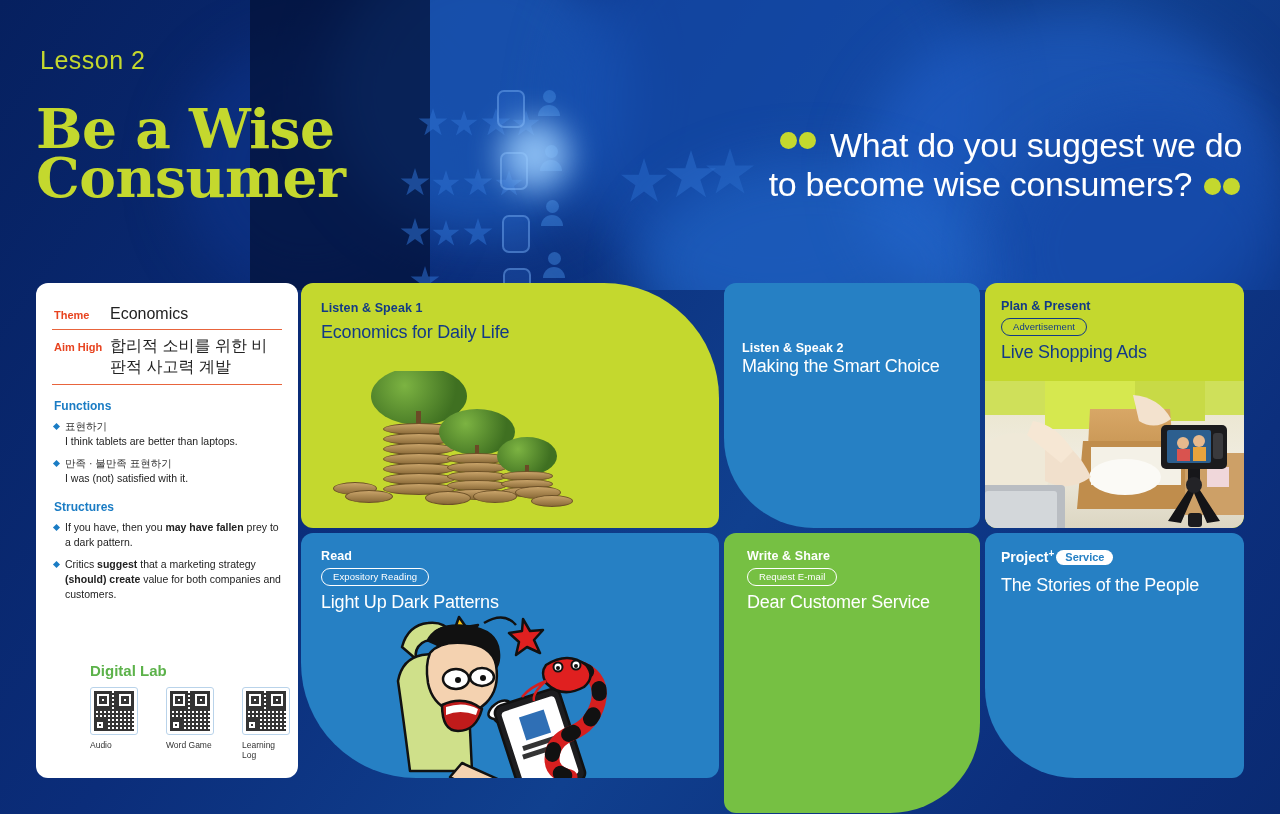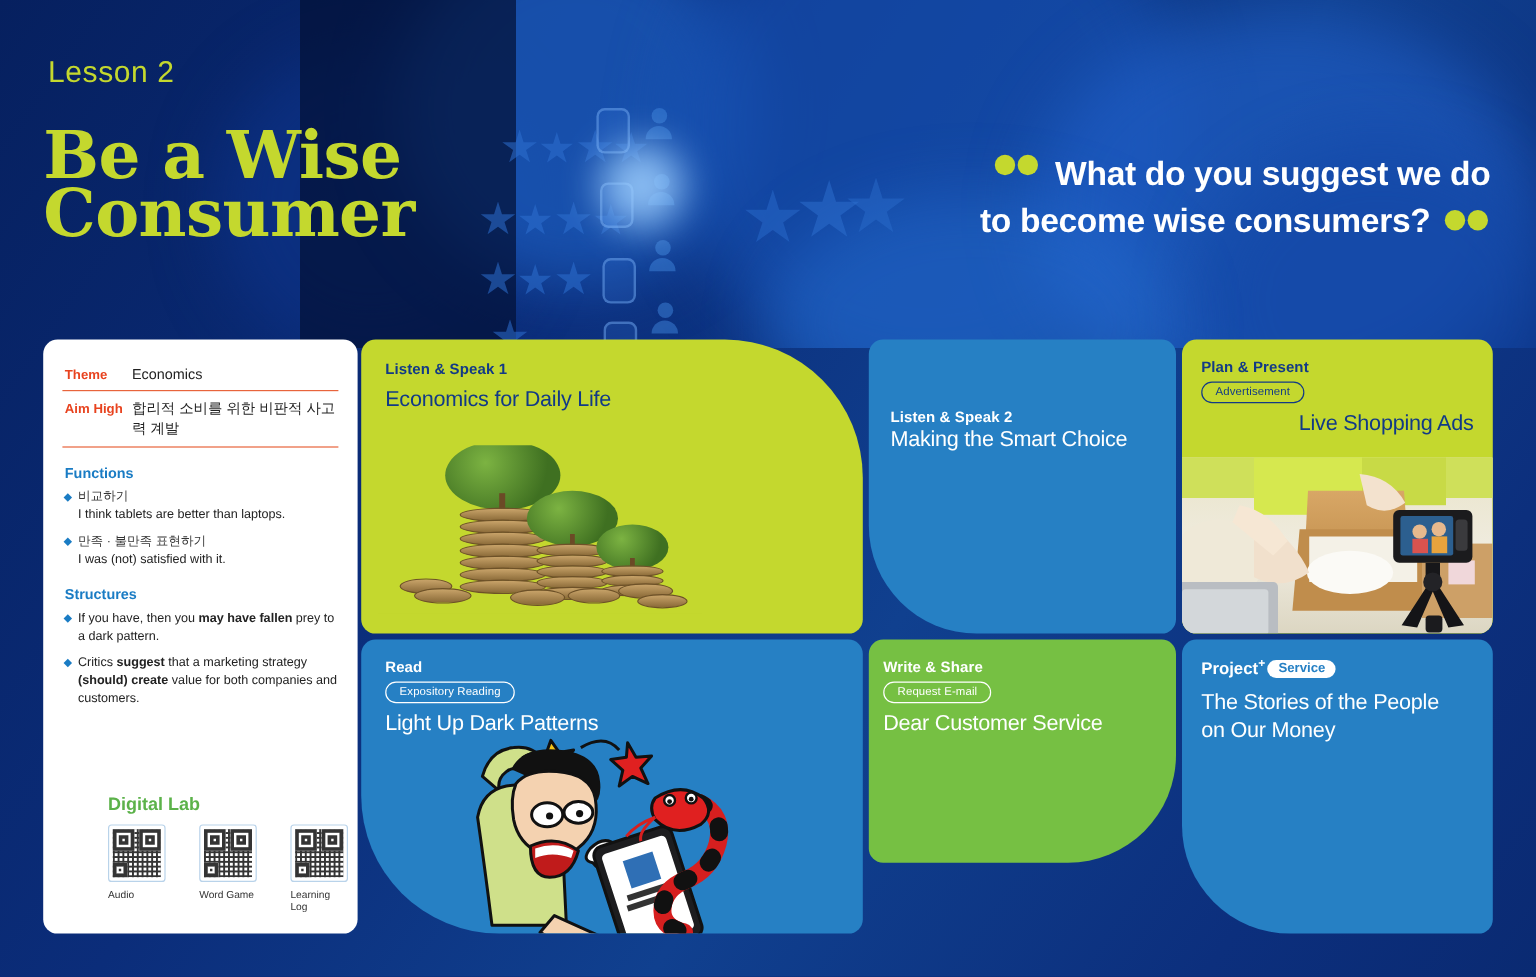--- a/index.html
+++ b/index.html
@@ -69,21 +69,21 @@
     position: absolute; left: 36px; top: 104px;
     font-family: "DejaVu Serif", serif;
     font-size: 55px; line-height: 49px; font-weight: 700;
     color: #c4d82e; letter-spacing: -.5px;
   }
   .question-wrap {
     position: absolute; right: 38px; top: 118px;
     text-align: right;
   }
   .q-line {
-    color: #fff; font-size: 28px; font-weight: 700; line-height: 38px;
+    color: #fff; font-size: 34px; font-weight: 400; line-height: 38px;
     letter-spacing: -.3px; white-space: nowrap;
   }
   .quote-dots { display: inline-block; vertical-align: 8px; }
   .quote-dots i {
     display: inline-block; width: 17px; height: 17px; border-radius: 50%;
     background: #c4d82e; margin-right: 2px;
   }
   .quote-open { margin-right: 12px; }
   .quote-close { margin-left: 12px; vertical-align: 1px; }
 
@@ -91,21 +91,21 @@
   .info-card {
     position: absolute; left: 36px; top: 283px;
     width: 262px; height: 495px; background: #fff;
     border-radius: 12px; padding: 16px 16px 0 16px;
   }
   .kv-row { display: flex; align-items: baseline; padding: 6px 2px 6px 2px; }
   .kv-row.line-b { border-bottom: 1px solid #e8643c; }
   .kv-key {
     color: #e8431f; font-weight: 700; font-size: 11px; width: 56px; flex: none;
   }
-  .kv-val { color: #222; font-size: 12px; }
+  .kv-val { color: #222; font-size: 16px; }
   .sec-head {
     color: #1a7cc4; font-weight: 700; font-size: 12px; margin: 14px 0 6px 2px;
   }
   .bullets { list-style: none; }
   .bullets li { position: relative; padding-left: 13px; margin-bottom: 7px; }
   .bullets li:before {
     content: ""; position: absolute; left: 2px; top: 5px;
     width: 5px; height: 5px; background: #1a7cc4;
     transform: rotate(45deg);
   }
@@ -176,21 +176,21 @@
   .c-ls2 .card-eyebrow, .c-ls2 .card-title { color: #fff; margin-top: 40px; }
 
   
   .c-plan {
     left: 985px; top: 283px; width: 259px; height: 245px;
     background: #c4d82e;
     border-radius: 12px 12px 12px 12px;
     padding: 16px 16px;
   }
   .c-plan .card-eyebrow { color: #123a86; }
-  .c-plan .card-title { color: #123a86; text-align: right; }
+  .c-plan .card-title { color: #123a86; }
   .c-plan .pill { color: #123a86; }
   .plan-photo {
     position: absolute; left: 0; top: 98px; right: 0; bottom: 0;
     overflow: hidden; border-radius: 0 0 12px 12px;
   }
 
   
   .c-read {
     left: 301px; top: 533px; width: 418px; height: 245px;
     background: #2680c4;
@@ -198,24 +198,24 @@
     padding: 16px 20px;
   }
   .c-read .card-eyebrow, .c-read .card-title { color: #fff; }
   .c-read .pill { color: #fff; }
   .read-art {
     position: absolute; left: 95px; top: 70px; width: 230px; height: 175px;
   }
 
   
   .c-write {
-    left: 724px; top: 533px; width: 256px; height: 186px;
+    left: 724px; top: 533px; width: 256px; height: 280px;
     background: #76c043;
     border-radius: 12px 12px 90px 12px;
-    padding: 16px 12px;
+    padding: 16px 23px;
   }
   .c-write .card-eyebrow, .c-write .card-title { color: #fff; }
   .c-write .pill { color: #fff; }
 
   
   .c-proj {
     left: 985px; top: 533px; width: 259px; height: 245px;
     background: #2680c4;
     border-radius: 12px 12px 12px 90px;
     padding: 16px 16px;
@@ -318,21 +318,21 @@
     <span class="kv-val">Economics</span>
   </div>
   <div class="kv-row line-b">
     <span class="kv-key">Aim High</span>
     <span class="kv-val">합리적 소비를 위한 비판적 사고력 계발</span>
   </div>
 
   <div class="sec-head">Functions</div>
   <ul class="bullets">
     <li>
-      <div class="b-ko">비교하기</div>
+      <div class="b-ko">표현하기</div>
       <div class="b-en">I think tablets are better than laptops.</div>
     </li>
     <li>
       <div class="b-ko">만족 · 불만족 표현하기</div>
       <div class="b-en">I was (not) satisfied with it.</div>
     </li>
   </ul>
 
   <div class="sec-head">Structures</div>
   <ul class="bullets">
@@ -528,14 +528,13 @@
   <div class="card-title">Dear Customer Service</div>
 </div>
 
 <div class="card c-proj">
   <div class="proj-brand">
     <span class="proj-word">Project</span>
     <span class="proj-plus">+</span>
     <span class="proj-chip">Service</span>
   </div>
   <div class="card-title">The Stories of the People</div>
-  <div class="card-title">on Our Money</div>
 </div>
 
 </body></html>

